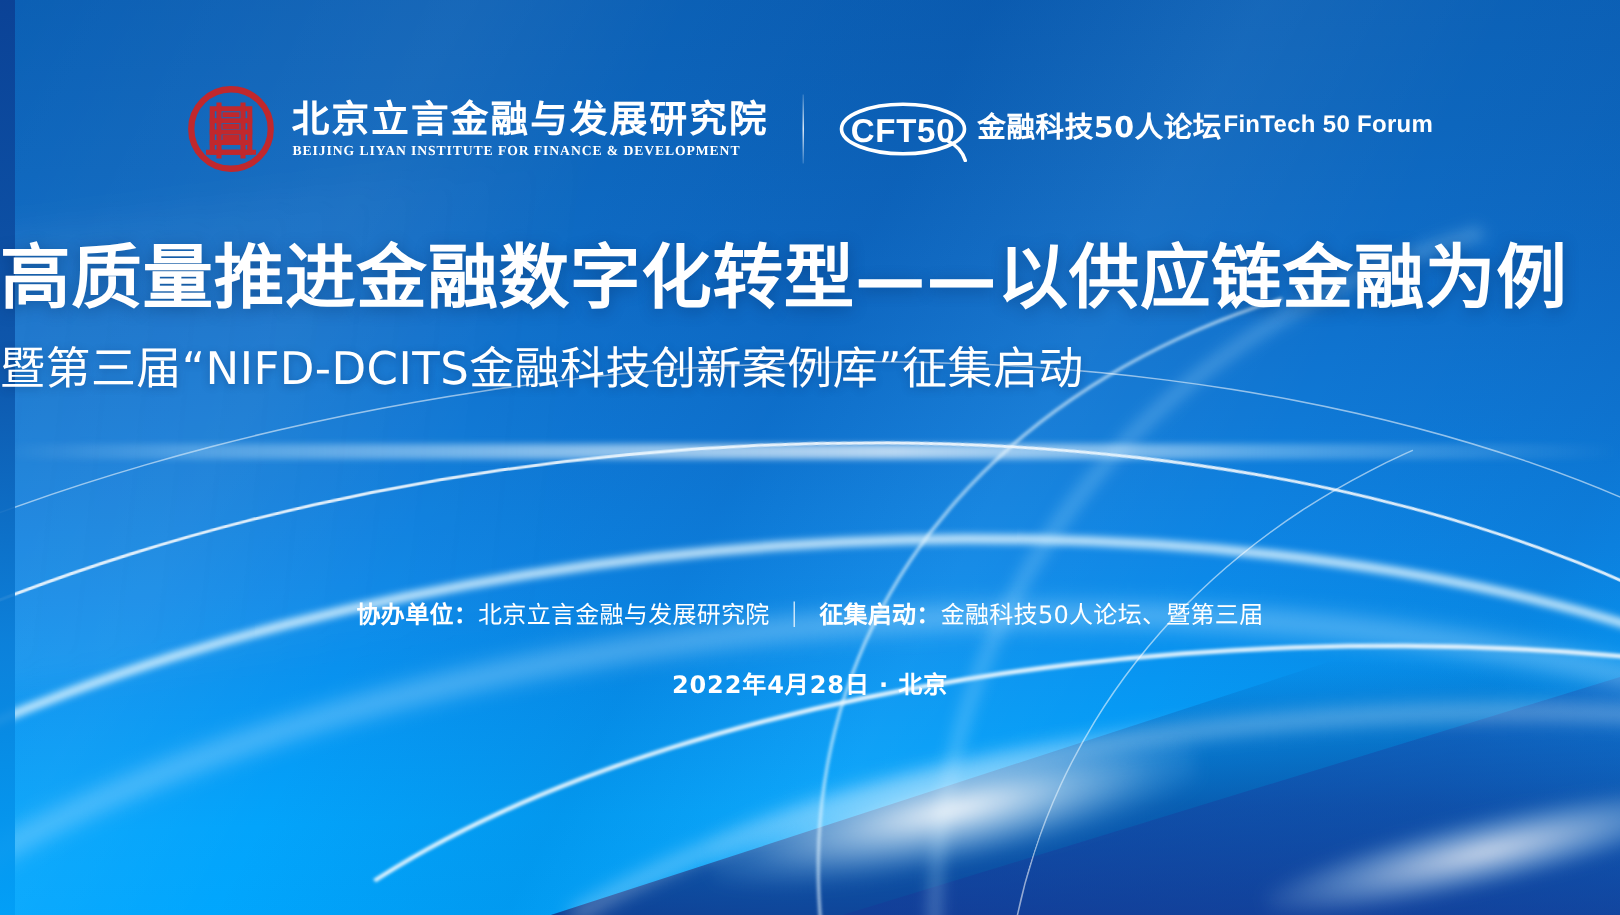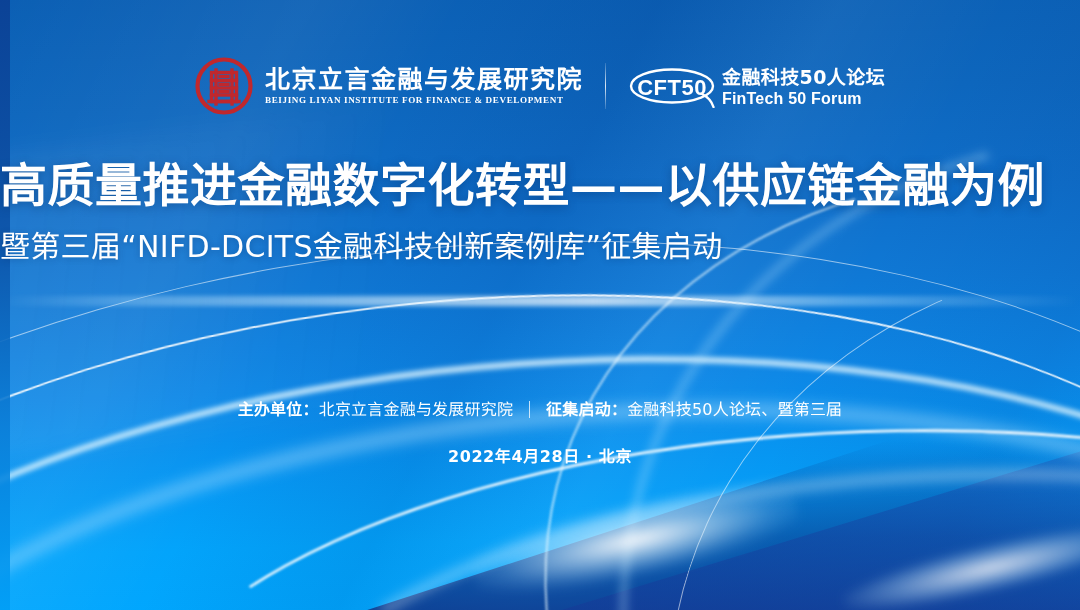--- a/index.html
+++ b/index.html
@@ -249,30 +249,30 @@
 
   .logo-divider {
     width: 1px;
     height: 46px;
     background: linear-gradient(to bottom, rgba(255,255,255,0.15), rgba(255,255,255,0.85), rgba(255,255,255,0.15));
     flex: 0 0 1px;
   }
 
   .logo-cft {
     display: flex;
-    align-items: flex-end;
+    align-items: center;
     gap: 2px;
   }
   .cft-mark {
     position: relative;
     width: 92px;
     height: 44px;
     flex: 0 0 92px;
   }
-  .cft-text { display: flex; flex-direction: column; gap: 1px; }
+  .cft-text { display: flex; gap: 1px; }
   .cft-cn {
     font-family: "DejaVu Sans", "Liberation Sans", sans-serif;
     font-size: 19px;
     font-weight: 700;
     color: #ffffff;
     letter-spacing: 0.4px;
     line-height: 1.15;
     white-space: nowrap;
   }
   .cft-en {
@@ -430,21 +430,21 @@
 
   </div>
 
   <div class="title-block">
     <div class="main-title">高质量推进金融数字化转型——以供应链金融为例</div>
     <div class="sub-title">暨第三届“NIFD-DCITS金融科技创新案例库”征集启动</div>
   </div>
 
   <div class="org-row">
     <div class="org-item">
-      <span class="lbl">主办单位：</span><span class="val">北京立言金融与发展研究院</span>
+      <span class="lbl">协办单位：</span><span class="val">北京立言金融与发展研究院</span>
     </div>
     <div class="org-sep"></div>
     <div class="org-item">
       <span class="lbl">征集启动：</span><span class="val">金融科技50人论坛、暨第三届</span>
     </div>
   </div>
 
   <div class="date-row">
     <span class="date-text">2022年4月28日 · 北京</span>
   </div>

